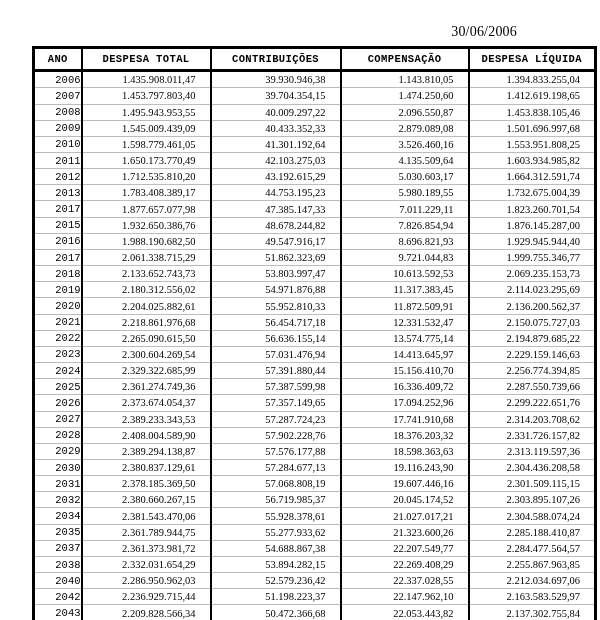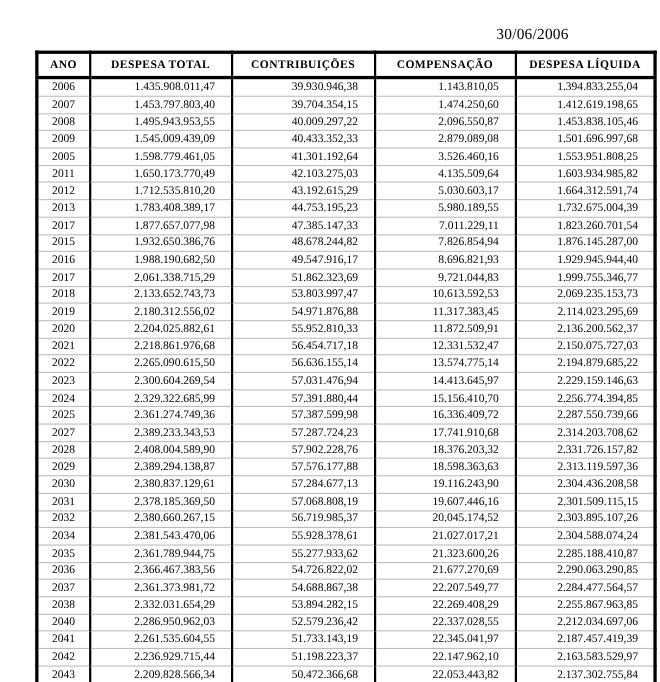--- a/index.html
+++ b/index.html
@@ -33,32 +33,33 @@
     height: 23px;
     font-size: 10.5px;
     font-weight: bold;
     letter-spacing: 0.4px;
     text-align: center;
     vertical-align: middle;
     border-left: 2px solid #000000;
     border-right: 2px solid #000000;
     border-bottom: 3px solid #000000;
     background: #ffffff;
+    font-family: Liberation Mono, monospace;
   }
   table.report tbody td {
     font-size: 10.5px;
     vertical-align: middle;
     border-left: 2px solid #000000;
     border-right: 2px solid #000000;
     border-top: 1px solid #bcbcbc;
     white-space: nowrap;
     overflow: hidden;
   }
   table.report tbody tr:first-child td { border-top: none; }
-  td.c-year { text-align: center; }
+  td.c-year { text-align: right; font-family: Liberation Mono, monospace; }
   td.c-num  { text-align: right; padding-right: 14px; }
 </style>
 </head>
 <body>
 
 <div class="page">
 
   <div class="date-line">30/06/2006</div>
 
   <table class="report">
@@ -101,21 +102,21 @@
           <td class="c-num">1.453.838.105,46</td>
         </tr>
         <tr>
           <td class="c-year">2009</td>
           <td class="c-num">1.545.009.439,09</td>
           <td class="c-num">40.433.352,33</td>
           <td class="c-num">2.879.089,08</td>
           <td class="c-num">1.501.696.997,68</td>
         </tr>
         <tr>
-          <td class="c-year">2005</td>
+          <td class="c-year">2010</td>
           <td class="c-num">1.598.779.461,05</td>
           <td class="c-num">41.301.192,64</td>
           <td class="c-num">3.526.460,16</td>
           <td class="c-num">1.553.951.808,25</td>
         </tr>
         <tr>
           <td class="c-year">2011</td>
           <td class="c-num">1.650.173.770,49</td>
           <td class="c-num">42.103.275,03</td>
           <td class="c-num">4.135.509,64</td>
@@ -213,20 +214,27 @@
           <td class="c-num">2.256.774.394,85</td>
         </tr>
         <tr>
           <td class="c-year">2025</td>
           <td class="c-num">2.361.274.749,36</td>
           <td class="c-num">57.387.599,98</td>
           <td class="c-num">16.336.409,72</td>
           <td class="c-num">2.287.550.739,66</td>
         </tr>
         <tr>
+          <td class="c-year">2026</td>
+          <td class="c-num">2.373.674.054,37</td>
+          <td class="c-num">57.357.149,65</td>
+          <td class="c-num">17.094.252,96</td>
+          <td class="c-num">2.299.222.651,76</td>
+        </tr>
+        <tr>
           <td class="c-year">2027</td>
           <td class="c-num">2.389.233.343,53</td>
           <td class="c-num">57.287.724,23</td>
           <td class="c-num">17.741.910,68</td>
           <td class="c-num">2.314.203.708,62</td>
         </tr>
         <tr>
           <td class="c-year">2028</td>
           <td class="c-num">2.408.004.589,90</td>
           <td class="c-num">57.902.228,76</td>
@@ -269,27 +277,20 @@
           <td class="c-num">2.304.588.074,24</td>
         </tr>
         <tr>
           <td class="c-year">2035</td>
           <td class="c-num">2.361.789.944,75</td>
           <td class="c-num">55.277.933,62</td>
           <td class="c-num">21.323.600,26</td>
           <td class="c-num">2.285.188.410,87</td>
         </tr>
         <tr>
-          <td class="c-year">2036</td>
-          <td class="c-num">2.366.467.383,56</td>
-          <td class="c-num">54.726.822,02</td>
-          <td class="c-num">21.677.270,69</td>
-          <td class="c-num">2.290.063.290,85</td>
-        </tr>
-        <tr>
           <td class="c-year">2037</td>
           <td class="c-num">2.361.373.981,72</td>
           <td class="c-num">54.688.867,38</td>
           <td class="c-num">22.207.549,77</td>
           <td class="c-num">2.284.477.564,57</td>
         </tr>
         <tr>
           <td class="c-year">2038</td>
           <td class="c-num">2.332.031.654,29</td>
           <td class="c-num">53.894.282,15</td>
@@ -297,27 +298,20 @@
           <td class="c-num">2.255.867.963,85</td>
         </tr>
         <tr>
           <td class="c-year">2040</td>
           <td class="c-num">2.286.950.962,03</td>
           <td class="c-num">52.579.236,42</td>
           <td class="c-num">22.337.028,55</td>
           <td class="c-num">2.212.034.697,06</td>
         </tr>
         <tr>
-          <td class="c-year">2041</td>
-          <td class="c-num">2.261.535.604,55</td>
-          <td class="c-num">51.733.143,19</td>
-          <td class="c-num">22.345.041,97</td>
-          <td class="c-num">2.187.457.419,39</td>
-        </tr>
-        <tr>
           <td class="c-year">2042</td>
           <td class="c-num">2.236.929.715,44</td>
           <td class="c-num">51.198.223,37</td>
           <td class="c-num">22.147.962,10</td>
           <td class="c-num">2.163.583.529,97</td>
         </tr>
         <tr>
           <td class="c-year">2043</td>
           <td class="c-num">2.209.828.566,34</td>
           <td class="c-num">50.472.366,68</td>

